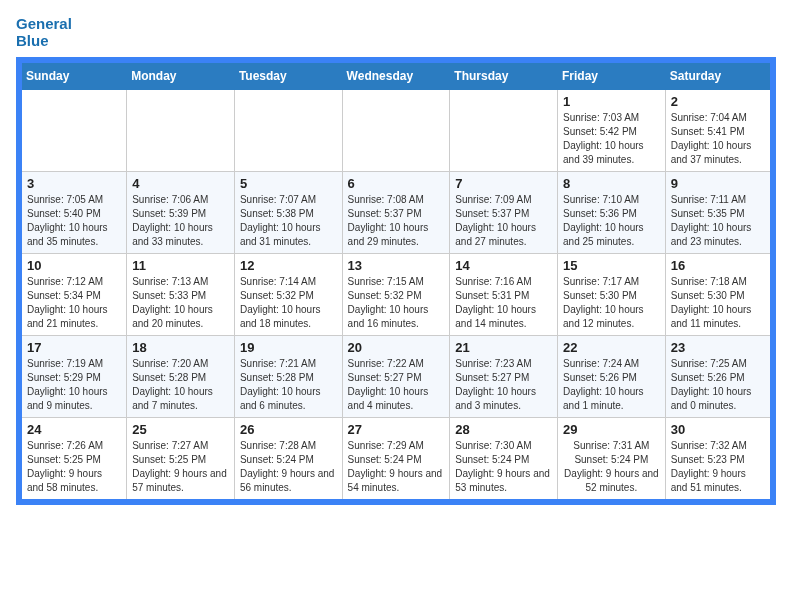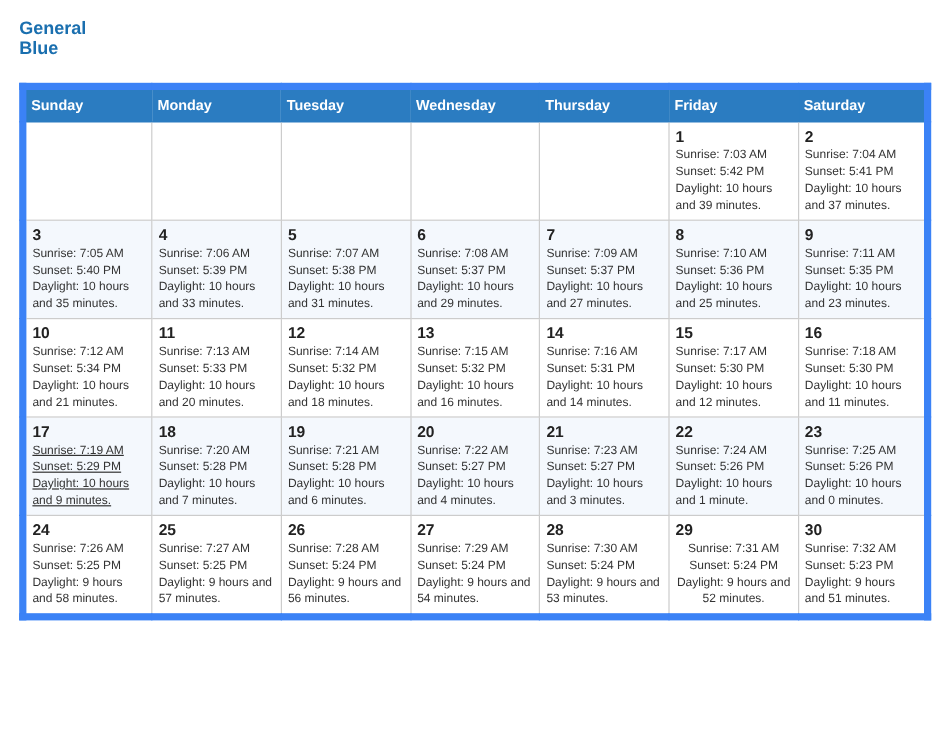--- a/index.html
+++ b/index.html
@@ -7,21 +7,21 @@
       font-family: Arial, sans-serif;
       background: #fff;
       width: 792px;
       min-height: 612px;
       padding: 16px;
     }
     .header {
       display: flex;
       justify-content: space-between;
       align-items: flex-start;
-      margin-bottom: 20px;
+      margin-bottom: 8px;
     }
     .logo {
       display: flex;
       align-items: center;
       gap: 4px;
     }
     .title-block { text-align: right; }
     .month-title { font-size: 32px; font-weight: bold; color: #222; }
     .subtitle { font-size: 14px; color: #444; }
 
@@ -197,21 +197,21 @@
         <td>
           <span class="day-number">16</span>
           <div class="day-info" style="white-space: pre-line;">Sunrise: 7:18 AM
 Sunset: 5:30 PM
 Daylight: 10 hours and 11 minutes.</div>
         </td>
       </tr>
       <tr>
         <td>
           <span class="day-number">17</span>
-          <div class="day-info" style="white-space: pre-line; text-decoration: underline;">Sunrise: 7:19 AM
+          <div class="day-info" style="white-space: pre-line;">Sunrise: 7:19 AM
 Sunset: 5:29 PM
 Daylight: 10 hours and 9 minutes.</div>
         </td>
         <td>
           <span class="day-number">18</span>
           <div class="day-info" style="white-space: pre-line;">Sunrise: 7:20 AM
 Sunset: 5:28 PM
 Daylight: 10 hours and 7 minutes.</div>
         </td>
         <td>

